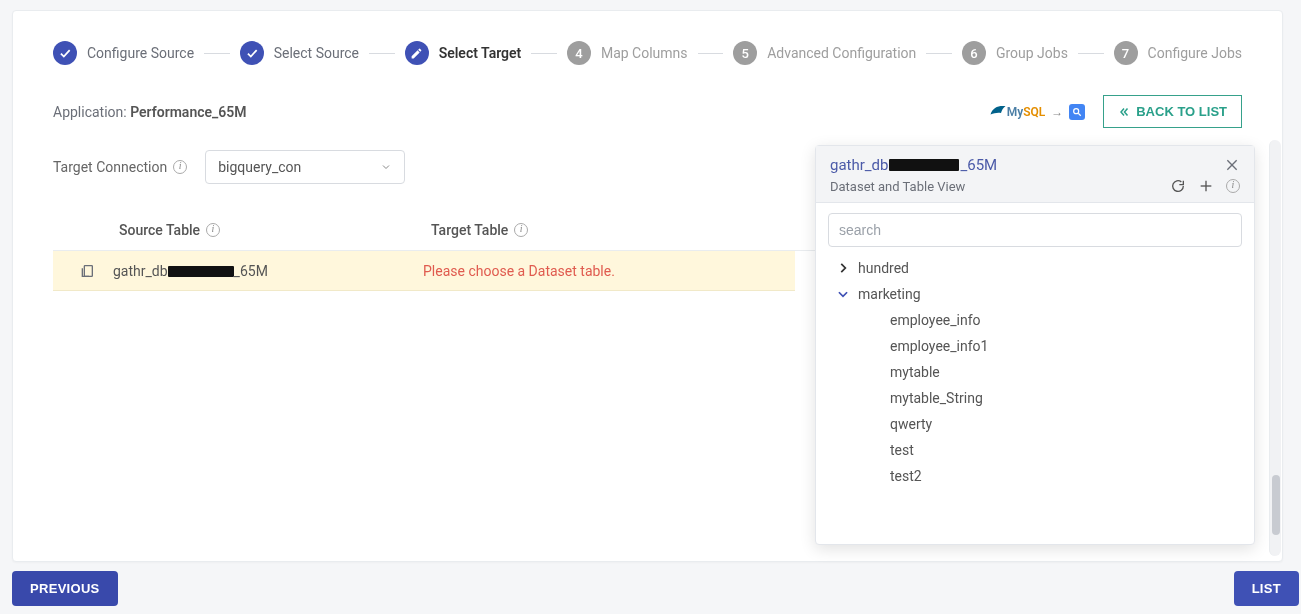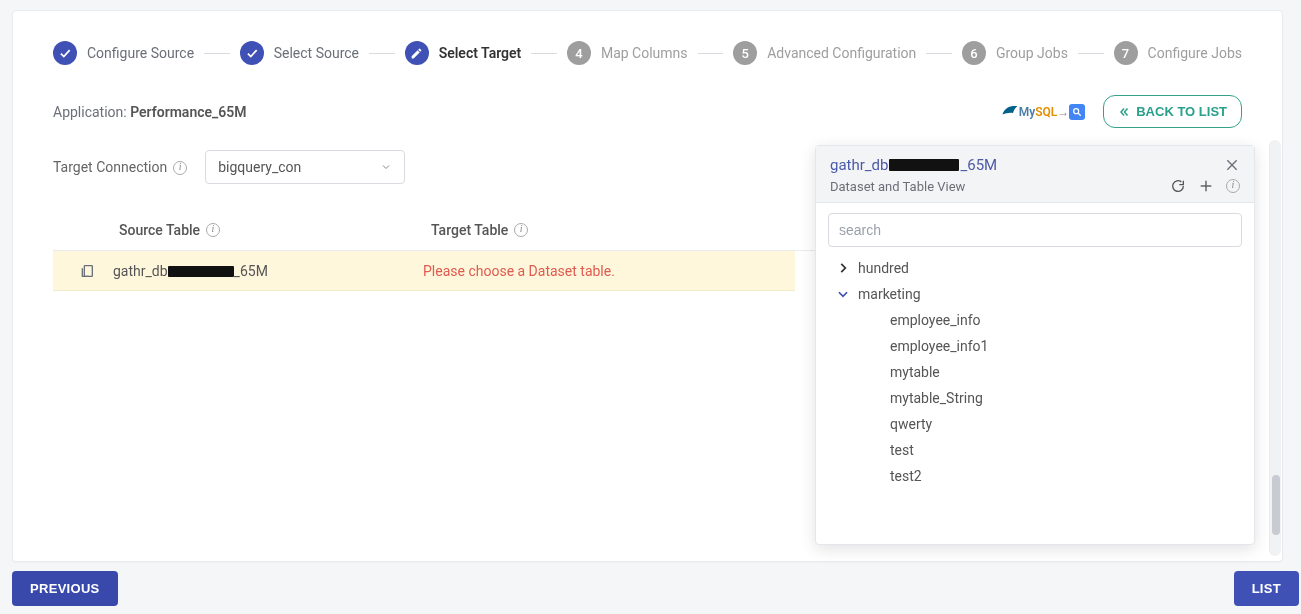--- a/index.html
+++ b/index.html
@@ -63,54 +63,54 @@
     .app-row {
       display: flex;
       align-items: center;
       justify-content: space-between;
       margin-bottom: 22px;
     }
     .app-label { color: #6b6f78; }
     .app-name { font-weight: 600; color: #555; }
     .app-right { display: flex; align-items: center; gap: 18px; }
     .logo-stack {
-      display: flex; align-items: center; gap: 0;
+      display: flex; align-items: center; gap: 6px;
       font-size: 11px; color: #888; justify-content: center;
     }
     .mysql-logo {
       font-size: 12px; color: #00618a; font-weight: 600;
     }
     .mysql-logo .my { color: #4a7ea5; }
     .mysql-logo .sql { color: #e48e00; }
     .mysql-dolphin {
       width:18px;height:12px;display:inline-block;
     }
     .arrow-mid { color:#888; font-size:12px; }
     .bq-hex {
       width:16px;height:16px;background:#4285f4;border-radius:3px;
       display:inline-flex;align-items:center;justify-content:center;
     }
     .btn-back {
       border: 1px solid #36a18b;
       color: #2aa08a;
       background: #fff;
-      border-radius: 12px;
+      border-radius: 0;
       padding: 8px 14px;
       font-size: 13px;
       font-weight: 600;
       cursor: pointer;
       display: flex; align-items: center; gap: 6px;
     }
     .dbl-chev { width:12px; height:12px; }
 
     
     .tc-row {
       display: flex; align-items: center; gap: 18px; margin-bottom: 28px;
     }
-    .tc-label { display:flex; align-items:flex-end; gap:6px; color:#666; }
+    .tc-label { display:flex; align-items:center; gap:6px; color:#666; }
     .info-icon {
       width: 14px; height: 14px;
       border:1px solid #aaa; border-radius:50%;
       position:relative; display:inline-block;
     }
     .info-icon::after{
       content:"i"; position:absolute; top:-1px; left:4.5px;
       font-size:10px; color:#888; font-family: Georgia, serif; font-style: italic;
     }
     .dropdown {

